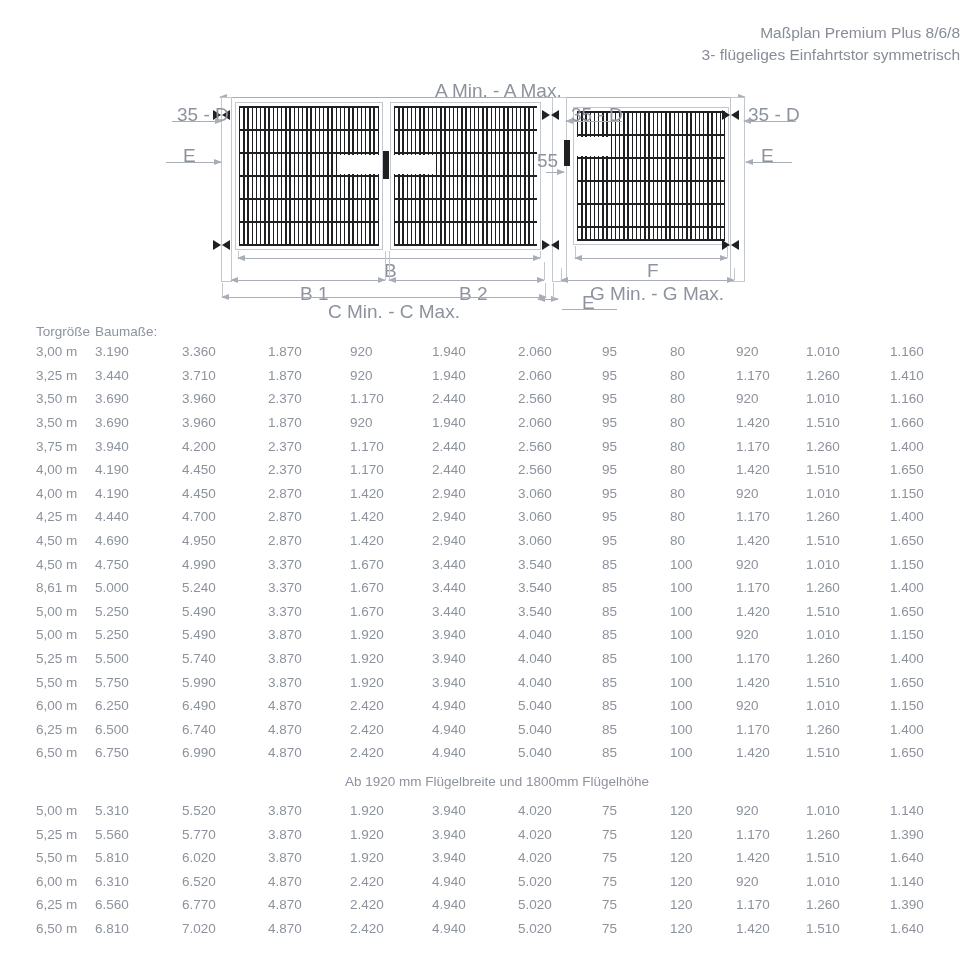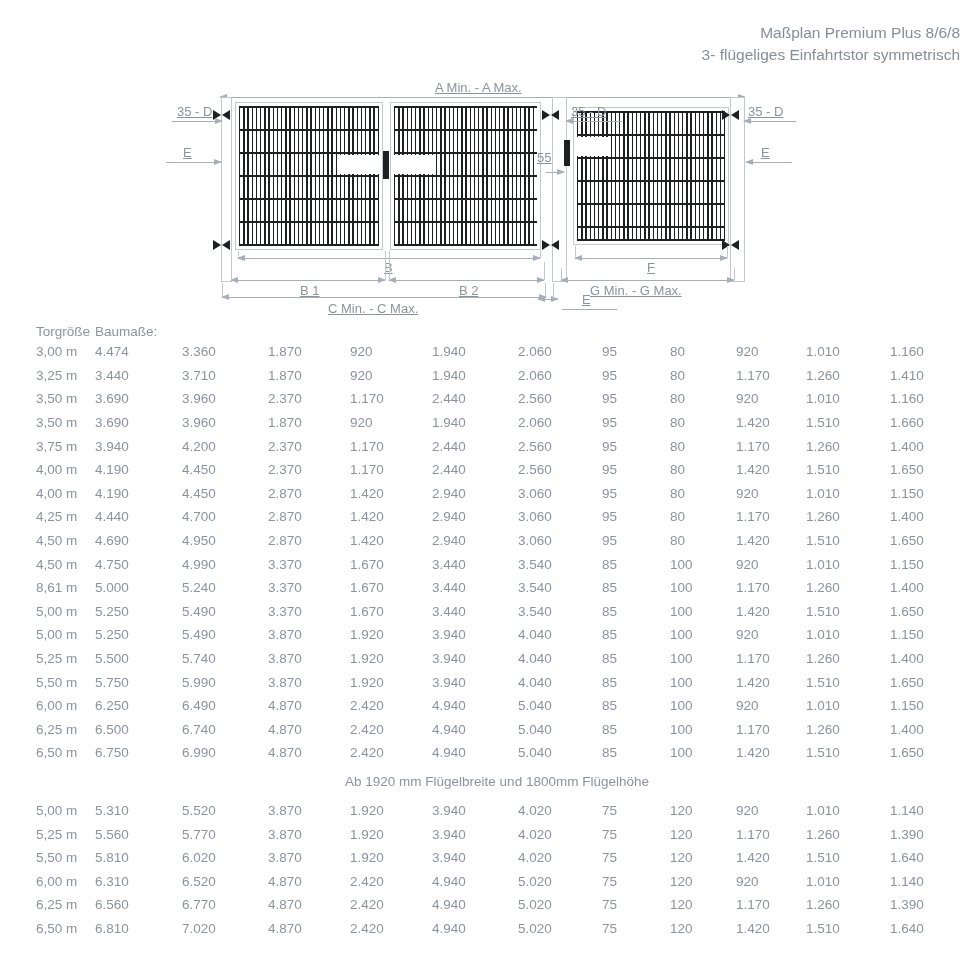--- a/index.html
+++ b/index.html
@@ -29,21 +29,21 @@
   .hinge::before{content:"";position:absolute;left:0;top:0;
     border-top:5.5px solid transparent;border-bottom:5.5px solid transparent;border-left:8px solid var(--dark);}
   .hinge::after{content:"";position:absolute;right:0;top:0;
     border-top:5.5px solid transparent;border-bottom:5.5px solid transparent;border-right:8px solid var(--dark);}
   .dim{position:absolute;border-top:1px solid var(--dim);height:0;}
   .dim.aL::before{content:"";position:absolute;left:-1px;top:-4.5px;
     border-top:3.8px solid transparent;border-bottom:3.8px solid transparent;border-right:8px solid var(--dim);}
   .dim.aR::after{content:"";position:absolute;right:-1px;top:-4.5px;
     border-top:3.8px solid transparent;border-bottom:3.8px solid transparent;border-left:8px solid var(--dim);}
   .ext{position:absolute;border-left:1px solid var(--frame);width:0;}
-  .lbl{position:absolute;color:var(--text);font-size:13px;white-space:nowrap;text-decoration:underline;}
+  .lbl{position:absolute;color:var(--text);font-size:19px;white-space:nowrap;}
 
   
   .data-table{position:absolute;top:322px;left:36px;width:924px;border-collapse:collapse;
               color:var(--text);font-size:13.5px;table-layout:fixed;}
   .data-table th,.data-table td{font-weight:400;text-align:left;padding:0 2px 0 0;
               white-space:nowrap;overflow:visible;}
   .data-table thead th{height:18px;vertical-align:middle;margin-top:12px;}
   .data-table tbody td{height:23.6px;vertical-align:middle;}
   .data-table tbody.sep td{height:34px;text-align:center;}
 </style>
@@ -150,21 +150,21 @@
   </colgroup>
   <thead>
     <tr>
       <th>Torgröße</th>
       <th colspan="11">Baumaße:</th>
     </tr>
   </thead>
   <tbody id="section1-body">
       <tr>
         <td>3,00 m</td>
-        <td>4.474</td>
+        <td>3.190</td>
         <td>3.360</td>
         <td>1.870</td>
         <td>920</td>
         <td>1.940</td>
         <td>2.060</td>
         <td>95</td>
         <td>80</td>
         <td>920</td>
         <td>1.010</td>
         <td>1.160</td>

